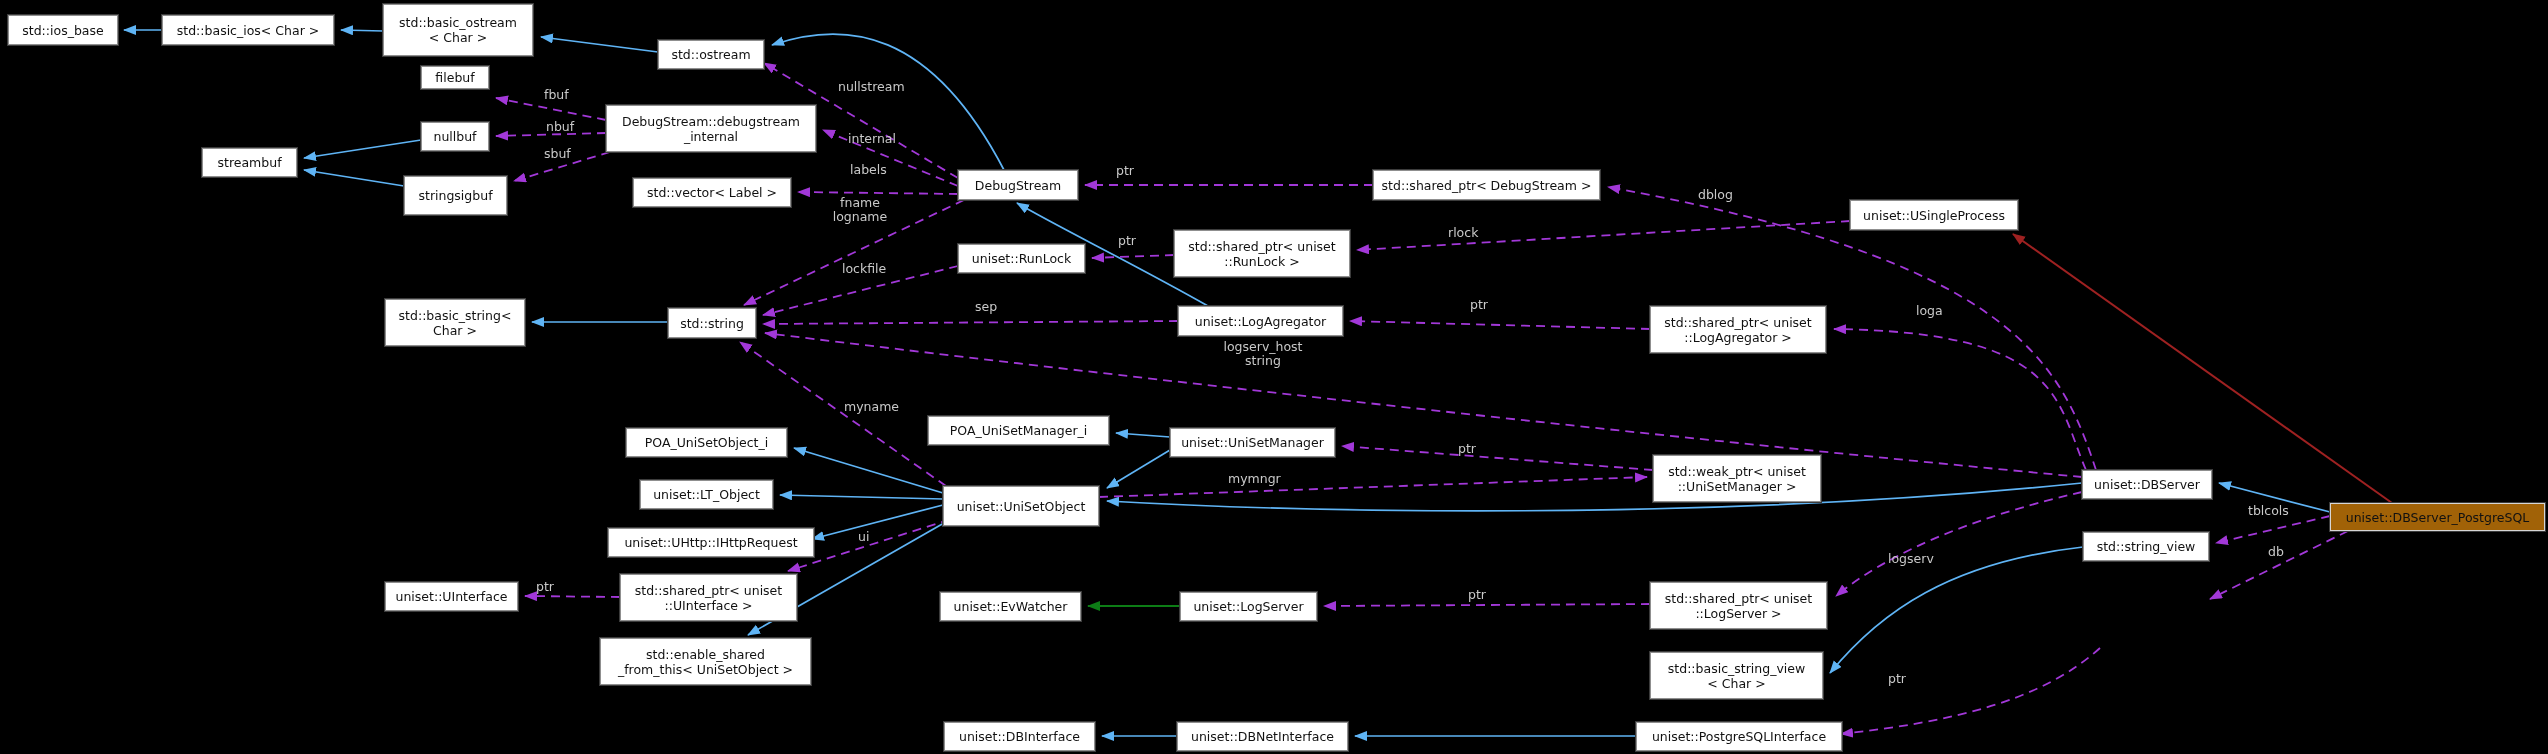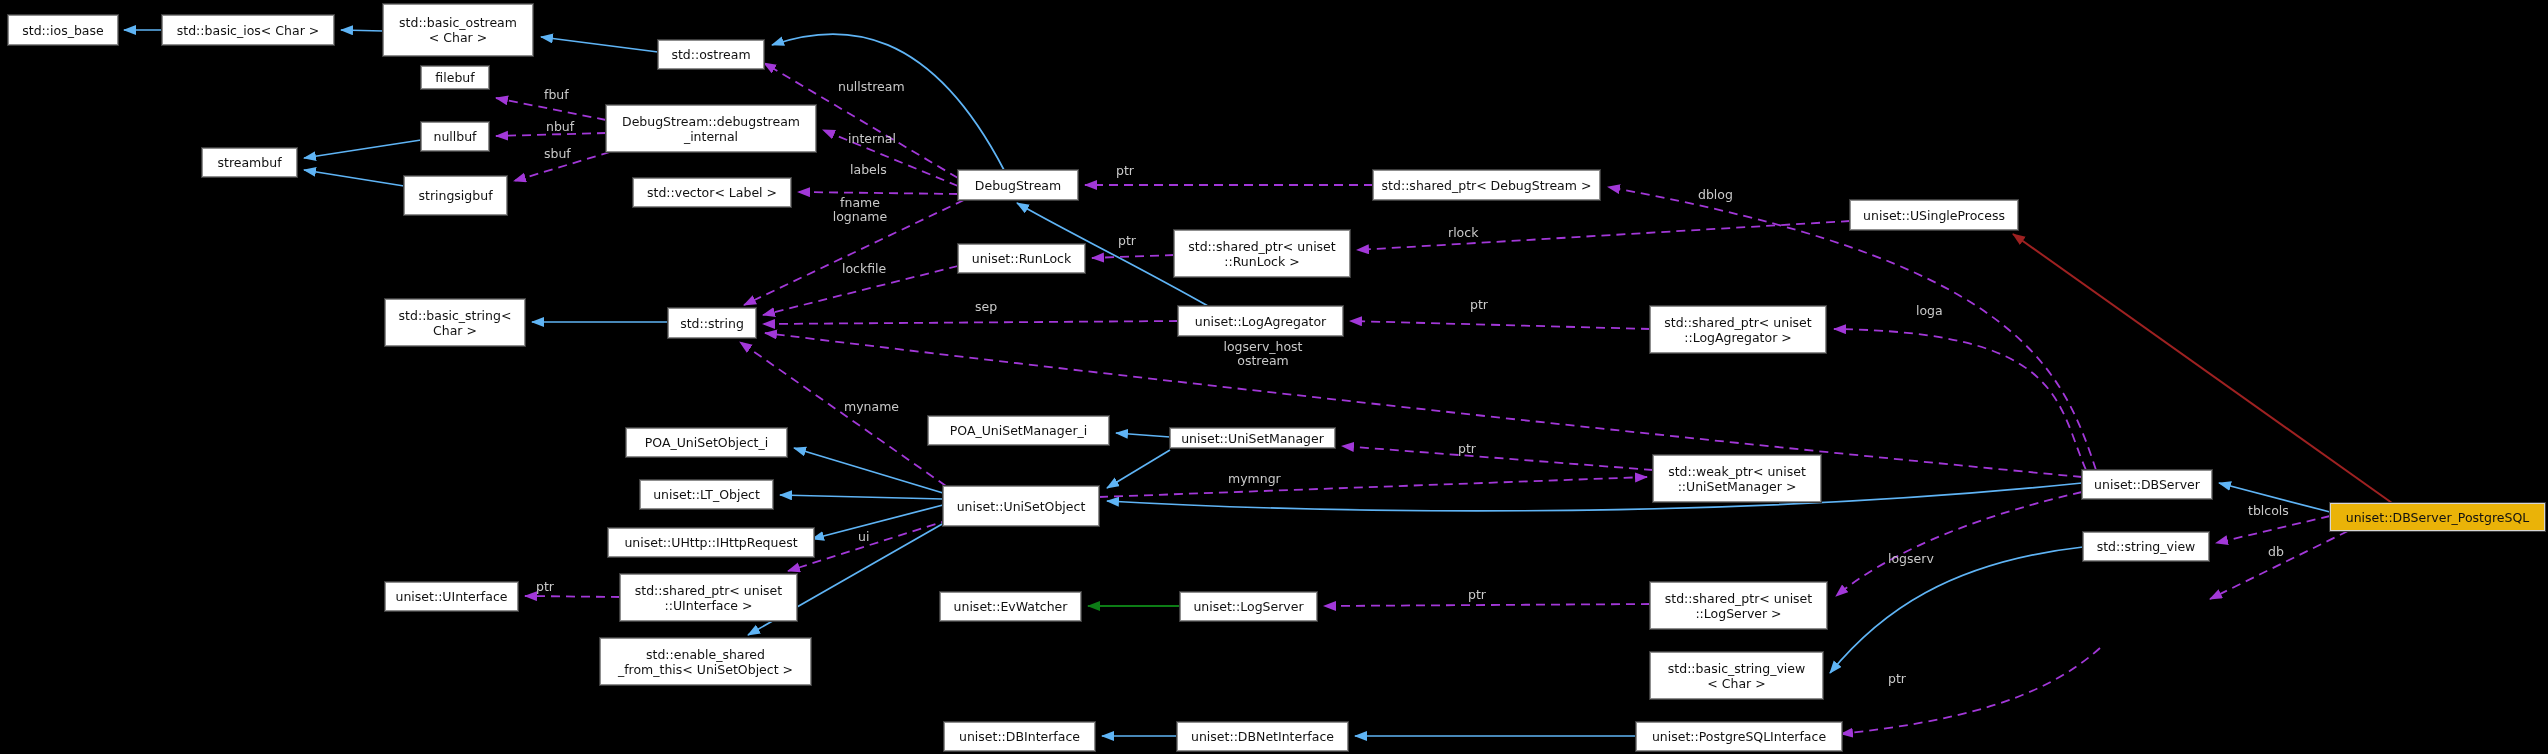--- a/index.html
+++ b/index.html
@@ -3,21 +3,21 @@
 <meta charset="utf-8">
 <style>
   html,body{margin:0;padding:0;background:#000;}
   #canvas{position:relative;width:2548px;height:754px;background:#000000;
           font-family:"DejaVu Sans","Liberation Sans",sans-serif;overflow:hidden;}
   #edges{position:absolute;left:0;top:0;width:2548px;height:754px;}
   .node{position:absolute;display:flex;align-items:center;justify-content:center;
         background:#ffffff;border:1.4px solid #8f8f8f;box-sizing:border-box;
         color:#111111;font-size:12.5px;line-height:1.2;text-align:center;
         white-space:pre-line;z-index:2;box-shadow:0 0 0 1px #3c3c3c;}
-  .node.hl{background:#eab308;border:1.6px solid #d6d6d6;font-weight:normal;}
+  .node.hl{background:#a16207;border:1.6px solid #d6d6d6;font-weight:normal;}
   .elabel{position:absolute;color:#c9c9c9;font-size:12.5px;line-height:1.15;
           text-align:center;white-space:pre-line;z-index:3;pointer-events:none;}
   path.inherit{stroke:#5fb4f5;stroke-width:1.7;fill:none;}
   path.usage{stroke:#a238d8;stroke-width:1.8;fill:none;stroke-dasharray:9 6;}
   path.prot{stroke:#0d7d16;stroke-width:1.8;fill:none;}
   path.priv{stroke:#9e2121;stroke-width:2;fill:none;}
 </style>
 </head>
 <body>
 
@@ -112,21 +112,21 @@
   <div class="node" style="left:385px;top:299px;width:140px;height:47px">std::basic_string&lt;
 Char &gt;</div>
   <div class="node" style="left:668px;top:308px;width:88px;height:30px">std::string</div>
   <div class="node" style="left:1178px;top:306px;width:165px;height:30px">uniset::LogAgregator</div>
   <div class="node" style="left:1650px;top:306px;width:176px;height:47px">std::shared_ptr&lt; uniset
 ::LogAgregator &gt;</div>
   <div class="node" style="left:626px;top:428px;width:161px;height:29px">POA_UniSetObject_i</div>
   <div class="node" style="left:640px;top:480px;width:133px;height:29px">uniset::LT_Object</div>
   <div class="node" style="left:943px;top:486px;width:156px;height:40px">uniset::UniSetObject</div>
   <div class="node" style="left:928px;top:416px;width:181px;height:29px">POA_UniSetManager_i</div>
-  <div class="node" style="left:1170px;top:428px;width:165px;height:20px">uniset::UniSetManager</div>
+  <div class="node" style="left:1170px;top:428px;width:165px;height:29px">uniset::UniSetManager</div>
   <div class="node" style="left:1653px;top:455px;width:168px;height:47px">std::weak_ptr&lt; uniset
 ::UniSetManager &gt;</div>
   <div class="node" style="left:608px;top:528px;width:206px;height:29px">uniset::UHttp::IHttpRequest</div>
   <div class="node" style="left:385px;top:582px;width:133px;height:29px">uniset::UInterface</div>
   <div class="node" style="left:620px;top:574px;width:177px;height:47px">std::shared_ptr&lt; uniset
 ::UInterface &gt;</div>
   <div class="node" style="left:940px;top:592px;width:141px;height:29px">uniset::EvWatcher</div>
   <div class="node" style="left:1180px;top:592px;width:137px;height:29px">uniset::LogServer</div>
   <div class="node" style="left:1650px;top:582px;width:177px;height:47px">std::shared_ptr&lt; uniset
 ::LogServer &gt;</div>
@@ -151,21 +151,21 @@
 logname</div>
   <div class="elabel" style="left:1116px;top:164px">ptr</div>
   <div class="elabel" style="left:1118px;top:234px">ptr</div>
   <div class="elabel" style="left:1448px;top:226px">rlock</div>
   <div class="elabel" style="left:1698px;top:188px">dblog</div>
   <div class="elabel" style="left:842px;top:262px">lockfile</div>
   <div class="elabel" style="left:975px;top:300px">sep</div>
   <div class="elabel" style="left:1470px;top:298px">ptr</div>
   <div class="elabel" style="left:1916px;top:304px">loga</div>
   <div class="elabel" style="left:1208px;top:340px;width:110px">logserv_host
-ostream</div>
+string</div>
   <div class="elabel" style="left:844px;top:400px">myname</div>
   <div class="elabel" style="left:1458px;top:442px">ptr</div>
   <div class="elabel" style="left:1228px;top:472px">mymngr</div>
   <div class="elabel" style="left:858px;top:530px">ui</div>
   <div class="elabel" style="left:536px;top:580px">ptr</div>
   <div class="elabel" style="left:1468px;top:588px">ptr</div>
   <div class="elabel" style="left:1888px;top:552px">logserv</div>
   <div class="elabel" style="left:2248px;top:504px">tblcols</div>
   <div class="elabel" style="left:2268px;top:545px">db</div>
   <div class="elabel" style="left:1888px;top:672px">ptr</div>

